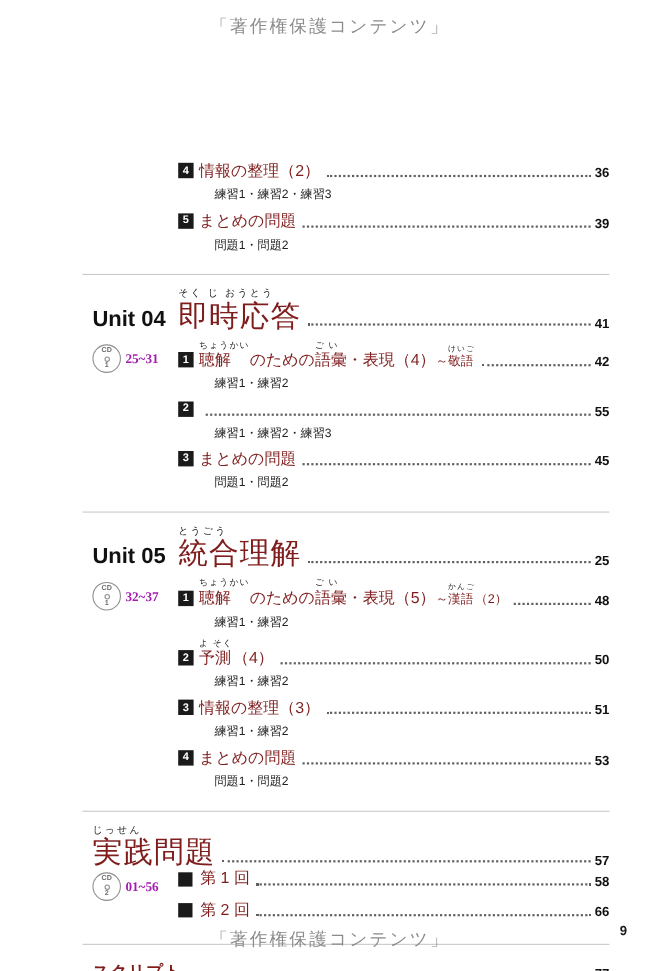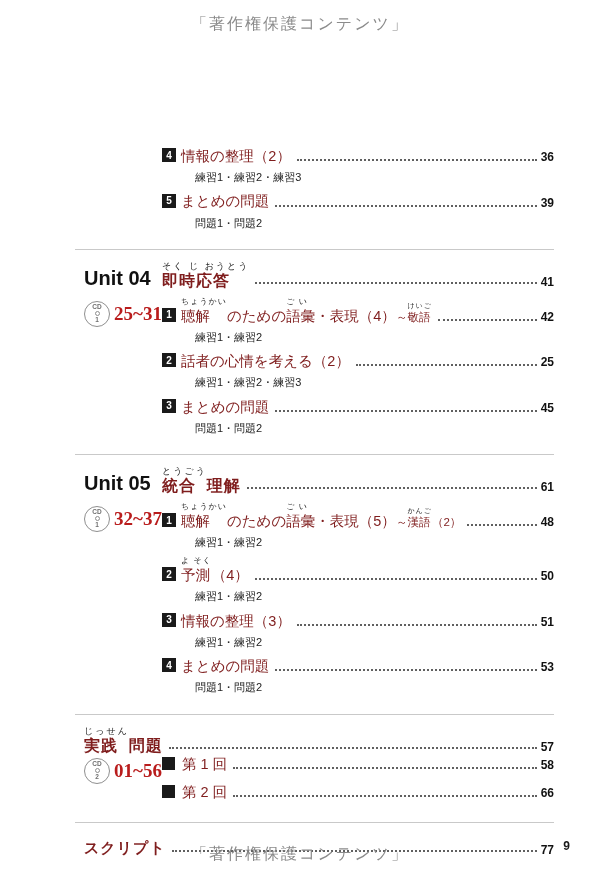--- a/index.html
+++ b/index.html
@@ -27,40 +27,40 @@
     font-size:10px; font-weight:bold; display:inline-flex;
     align-items:center; justify-content:center; margin:0 5px 3px 0;
   }
   .bullet { flex:0 0 auto; width:13px; height:13px; background:#1a1a1a; margin:0 7px 3px 0; }
   .segs { display:inline-flex; align-items:flex-end; }
   .seg { display:inline-flex; flex-direction:column; align-items:flex-start; }
   .rt { font-size:8px; line-height:1; letter-spacing:1px; color:#222; white-space:nowrap; margin-bottom:1px; }
   .rb { font-size:14.5px; line-height:1.25; white-space:nowrap; color:#7f1d1d; }
   .seg.small .rb { font-size:11.5px; padding-bottom:1px; }
   .seg.small .rt { font-size:7px; }
-  .segs.big .rb { font-size:16px; font-weight:bold; line-height:1.12; letter-spacing:1px; }
+  .segs.big .rb { font-size:27px; font-weight:normal; line-height:1.12; letter-spacing:1px; }
   .segs.big .rt { font-size:9px; letter-spacing:2px; }
   .segs.med .rb { font-size:15px; font-weight:bold; letter-spacing:1px; }
   .unit-label { font-size:20px; font-weight:bold; line-height:1.15; white-space:nowrap; }
   .item { margin-bottom:8px; }
   .sec-wide .item { margin-bottom:10px; }
   .sub { font-size:11px; color:#222; padding-left:33px; margin-top:5px; line-height:1.3; }
   .sec-body { margin-top:0; }
   .cd { display:flex; align-items:center; gap:4px; margin-top:3px; }
   .disc {
     flex:0 0 auto; width:26px; height:26px; border:1px solid #8f8f8f; border-radius:50%;
     display:inline-flex; flex-direction:column; align-items:center; justify-content:center;
     color:#6e6e6e; background:#fff;
   }
   .cdt { font-size:6.5px; font-weight:bold; line-height:1; }
   .hole { width:5px; height:5px; border:1px solid #8f8f8f; border-radius:50%; margin:1px 0; }
   .dn { font-size:6.5px; font-weight:bold; line-height:1; }
   .tracks {
     font-family:"Liberation Serif","DejaVu Serif",serif; font-weight:bold;
-    font-size:19px; color:#b91c1c; white-space:nowrap;
+    font-size:12px; color:#a21caf; white-space:nowrap;
   }
   .sec-wide-small { margin-top:16px; }
   .footer-notice {
     position:absolute; left:0; right:0; bottom:18px; text-align:center;
     color:#8b8b8b; font-size:16px; letter-spacing:2px;
   }
   .folio { position:absolute; right:30px; bottom:30px; font-weight:bold; font-size:12px; color:#1a1a1a; }
 </style>
 </head>
 <body>
@@ -157,27 +157,22 @@
                   </span>
                 </span>
                 <span class="dots"></span>
                 <span class="pg">42</span>
               </div>
               <div class="sub">練習1・練習2</div>
             </div>
             <div class="item">
               <div class="trow">
                 <span class="numsq">2</span>
-                <span class="segs">
-                  <span class="seg">
-                    <span class="rb">話者の心情を考える（2）</span>
-                  </span>
-                </span>
-                <span class="dots"></span>
-                <span class="pg">25</span>
+                <span class="dots"></span>
+                <span class="pg">55</span>
               </div>
               <div class="sub">練習1・練習2・練習3</div>
             </div>
             <div class="item">
               <div class="trow">
                 <span class="numsq">3</span>
                 <span class="segs">
                   <span class="seg">
                     <span class="rb">まとめの問題</span>
                   </span>
@@ -199,21 +194,21 @@
               <span class="segs big">
                 <span class="seg">
                   <span class="rt">とうごう</span>
                   <span class="rb">統合</span>
                 </span>
                 <span class="seg">
                   <span class="rb">理解</span>
                 </span>
               </span>
               <span class="dots"></span>
-              <span class="pg">61</span>
+              <span class="pg">25</span>
             </div>
           </div>
         </div>
         <div class="sec-grid sec-body">
           <div class="lcol">
             <div class="cd">
               <span class="disc">
                 <span class="cdt">CD</span>
                 <span class="hole"></span>
                 <span class="dn">1</span>

